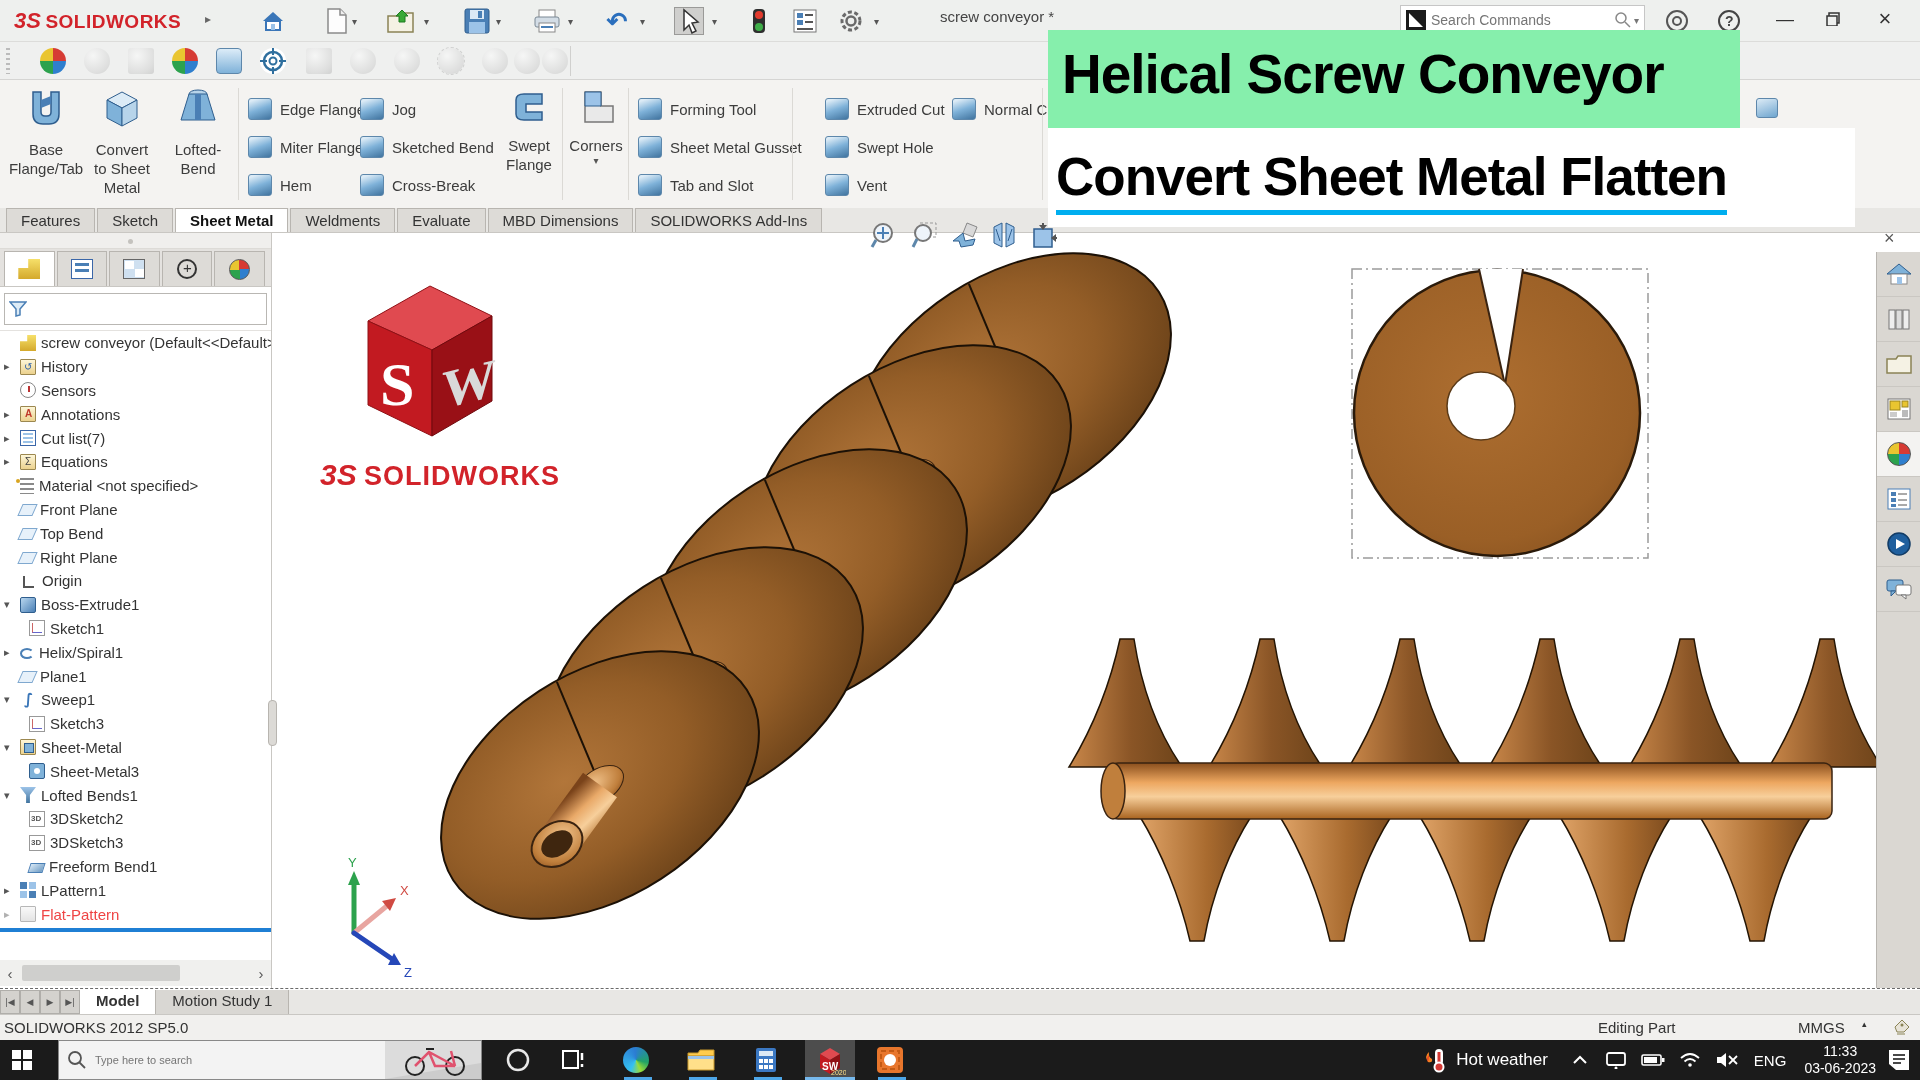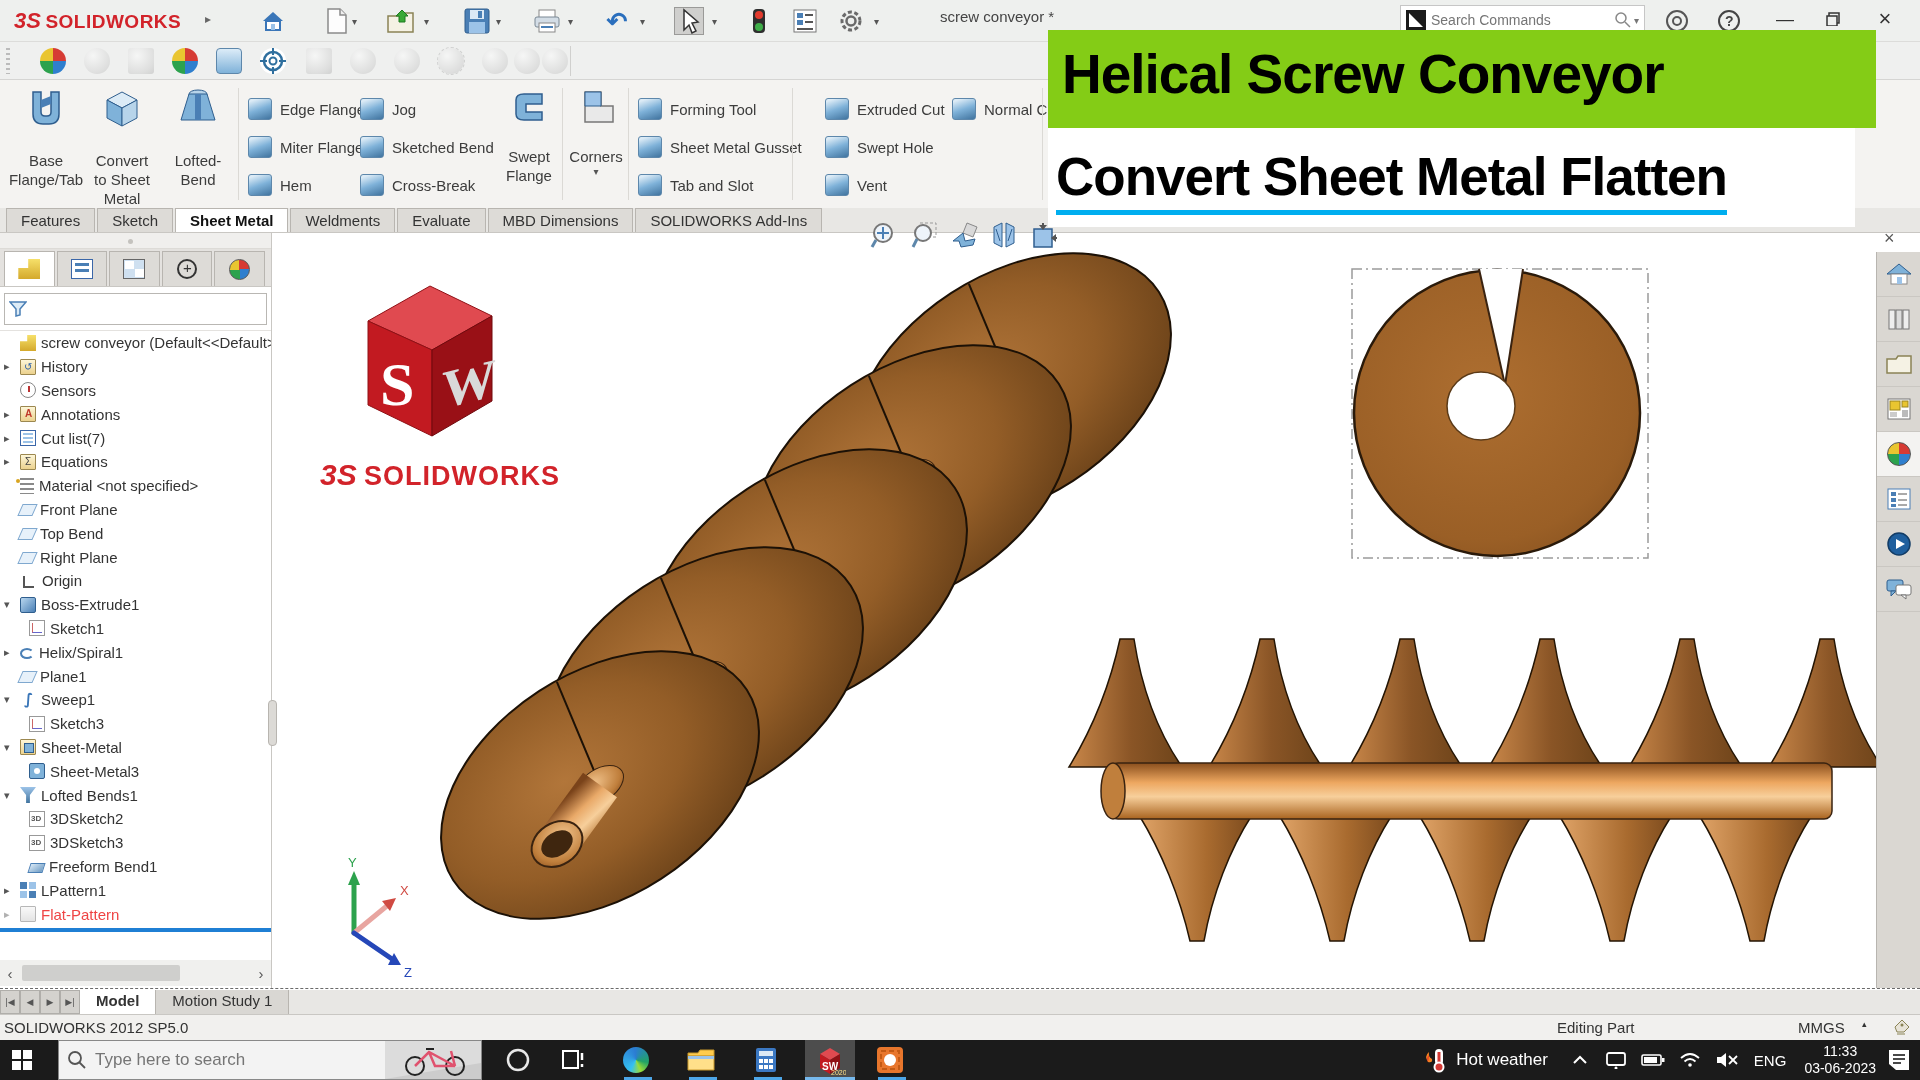--- a/index.html
+++ b/index.html
@@ -18,21 +18,21 @@
   .winbtn{position:absolute;top:4px;width:34px;height:30px;display:flex;align-items:center;justify-content:center;color:#333;font-size:18px}
   
   #row2{left:0;top:42px;width:1920px;height:38px;background:#eff0ef;border-bottom:1px solid #d5d5d3}
   .q-ico{position:absolute;top:6px;width:26px;height:26px;border-radius:50%;background:radial-gradient(circle at 35% 30%,#fefefe,#c9c9c9 70%,#ababab);opacity:.45}
   .q-ico.colored{opacity:1;background:conic-gradient(#d63b34 0 25%,#2f7fce 25% 50%,#2ca24d 50% 75%,#e9c530 75% 100%);border-radius:50%}
   .q-sep{position:absolute;top:4px;width:1px;height:30px;background:#d0d0ce}
   
   #ribbon{left:0;top:80px;width:1920px;height:128px;background:#f4f3f1}
   .rsep{position:absolute;top:8px;width:1px;height:112px;background:#dbd9d5}
   .rbig{position:absolute;top:6px;width:76px;text-align:center;cursor:default}
-  .rbig .blab{font-size:15px;line-height:19px;color:#3c3c3c;margin-top:15px}
+  .rbig .blab{font-size:15px;line-height:19px;color:#3c3c3c;margin-top:4px}
   .bico{display:inline-block}
   .rcol{position:absolute;top:10px}
   .rrow{display:flex;align-items:center;height:38px}
   .sico{width:24px;height:22px;border-radius:3px;background:linear-gradient(160deg,#dcebf6 10%,#7fb2d9 50%,#41749f);border:1px solid #5d87ab;flex:none}
   .slab{font-size:15px;color:#3c3c3c;margin-left:8px;white-space:nowrap}
   .stub{position:absolute;width:22px;height:20px;border-radius:3px;background:linear-gradient(160deg,#dcebf6,#6ea5cf);border:1px solid #5d87ab}
   
   #cmdtabs{left:0;top:208px;width:1920px;height:25px;background:#e8e7e4;border-bottom:1px solid #c9c7c3;display:flex;align-items:stretch;padding-left:6px}
   .ctab{padding:3px 14px 0 14px;font-size:15px;color:#333;background:#dddbd7;border:1px solid #b8b5b0;border-bottom:0;margin-right:2px;white-space:nowrap}
   .ctab.active{background:#fff;font-weight:bold;color:#111}
@@ -93,39 +93,39 @@
   .pti-props::after{content:"";position:absolute;inset:3px;background:repeating-linear-gradient(#4a7fb5 0 3px,transparent 3px 6px)}
   .pti-config{background:linear-gradient(#fff,#fff) 1px 1px/9px 8px no-repeat,linear-gradient(#fff,#fff) 11px 9px/9px 8px no-repeat,#cfe0f0;border:1px solid #666}
   .pti-dim{border:2px solid #333;border-radius:50%;width:20px;height:20px}
   .pti-dim::after{content:"+";position:absolute;left:4px;top:-2px;font-size:15px;color:#333}
   .pti-display{border-radius:50%;background:conic-gradient(#d63b34 0 25%,#2f7fce 25% 50%,#2ca24d 50% 75%,#e9c530 75% 100%);width:21px;height:21px;border:1px solid #555}
   
   #viewport{left:272px;top:233px;width:1604px;height:755px;background:#fff;overflow:hidden}
   #headsup{left:868px;top:220px;height:34px;display:flex;gap:8px}
   .hu{width:32px;height:30px;display:flex;align-items:center;justify-content:center}
   
-  #banner1{left:1048px;top:30px;width:828px;height:98px;background:#84cc16}
+  #banner1{left:1048px;top:30px;width:692px;height:98px;background:#86efac}
   #banner2{left:1048px;top:128px;width:807px;height:99px;background:#fff}
   #banner-red{position:absolute;left:14px;top:12px;font-size:55px;font-weight:800;letter-spacing:-1px}
   #banner-blue{position:absolute;left:8px;top:18px;font-size:53px;font-weight:800;letter-spacing:-1px;border-bottom:5px solid #00aeef;padding-bottom:3px}
   
   #taskpane{left:1876px;top:252px;width:44px;height:736px;background:#dad7d2;border-left:1px solid #b8b5b0}
   .tp{width:43px;height:45px;display:flex;align-items:center;justify-content:center;border-bottom:1px solid #cac7c2}
   .tp.active{background:#f4f3f1}
   
   #dashline{left:0;top:988px;width:1920px;height:0;border-top:1px dashed #6a6a6a}
   #doctabs{left:0;top:990px;width:1920px;height:24px;background:#e8e7e4;display:flex;align-items:stretch}
   .navbtn{width:20px;border:1px solid #b0aeaa;background:#d4d2ce;color:#555;font-size:9px;display:flex;align-items:center;justify-content:center}
   .dtab{padding:2px 16px 0 16px;font-size:15px;color:#333;background:#d9d7d3;border-right:1px solid #b8b5b0}
   .dtab.active{background:#fff;font-weight:bold}
   #statusbar{left:0;top:1014px;width:1920px;height:26px;background:#f1f0ee;border-top:1px solid #c9c7c3;font-size:15px;color:#333}
   
   #taskbar{left:0;top:1040px;width:1920px;height:40px;background:#1b1b1b;color:#fff}
   #tb-search{position:absolute;left:58px;top:0;width:424px;height:40px;background:#f3f3f3;display:flex;align-items:center;border:1px solid #888}
-  #tb-search input{border:0;outline:0;background:transparent;font-size:17px;color:#b91c1c;flex:1;font-family:"Liberation Sans",sans-serif}
+  #tb-search input{border:0;outline:0;background:transparent;font-size:11px;color:#b91c1c;flex:1;font-family:"Liberation Sans",sans-serif}
   .tbico{position:absolute;top:0;width:44px;height:40px;display:flex;align-items:center;justify-content:center}
   .underline{position:absolute;top:37px;height:3px;background:#4da6e8}
   #tray{position:absolute;right:0;top:0;height:40px;display:flex;align-items:center;color:#fff}
   #clock{text-align:center;font-size:14px;line-height:17px;margin:0 10px}
 </style>
 </head>
 <body>
 
 <div class="abs" id="titlebar">
   <span class="abs" style="left:14px;top:8px">
@@ -816,21 +816,21 @@
 <div class="abs" id="doctabs">
   <span class="navbtn">|◀</span>
   <span class="navbtn">◀</span>
   <span class="navbtn">▶</span>
   <span class="navbtn">▶|</span>
   <span class="dtab active">Model</span>
   <span class="dtab">Motion Study 1</span>
 </div>
 <div class="abs" id="statusbar">
   <span class="abs" style="left:4px;top:4px">SOLIDWORKS 2012 SP5.0</span>
-  <span class="abs" style="left:1557px;top:4px">Editing Part</span>
+  <span class="abs" style="left:1598px;top:4px">Editing Part</span>
   <span class="abs" style="left:1798px;top:4px">MMGS</span>
   <span class="abs" style="left:1862px;top:4px;font-size:9px;color:#333">▴</span>
   <span class="abs" style="left:1892px;top:3px">
     <svg width="20" height="20">
         <polygon points="3,9 10,2 17,9 12,14 5,14" fill="#e8e4d8" stroke="#8a8355"></polygon>
         <circle cx="10" cy="7" r="1.5" fill="#8a8355"></circle>
         <line x1="5" y1="16" x2="13" y2="16" stroke="#8a8355"></line>
       </svg>
   </span>
 </div>

